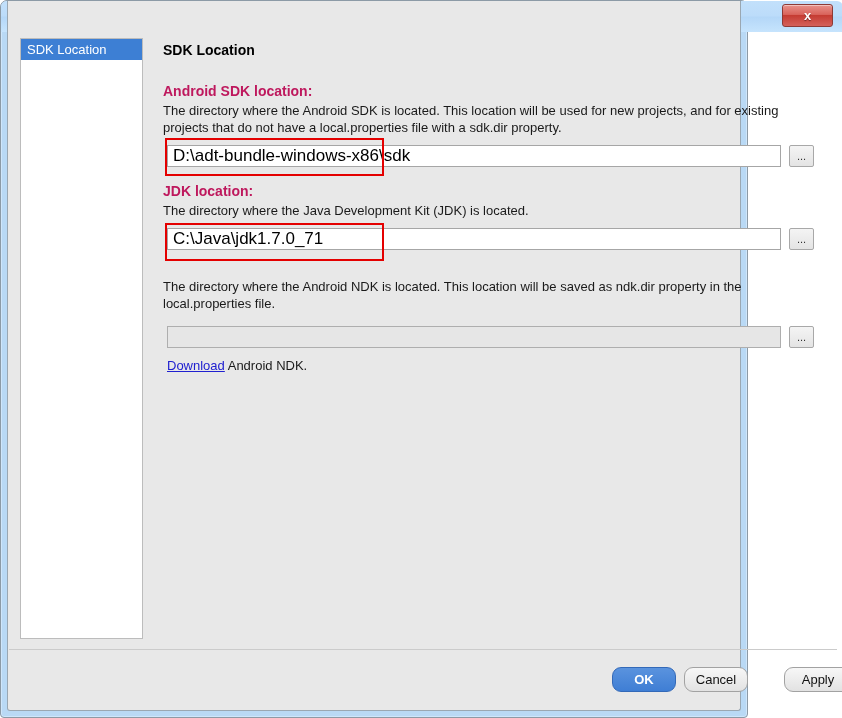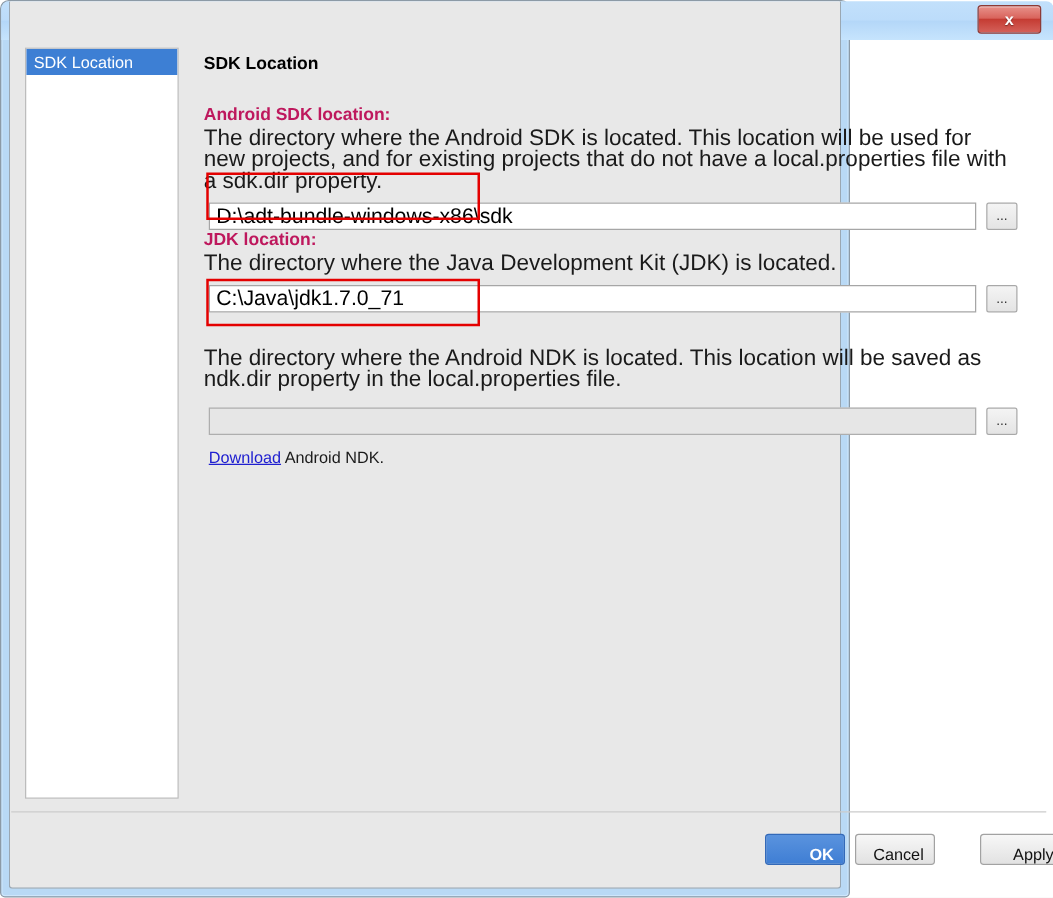--- a/index.html
+++ b/index.html
@@ -11,21 +11,21 @@
     width: 842px;
     height: 718px;
     font-family: "Liberation Sans", sans-serif;
     overflow: hidden;
   }
 
   
   #window {
     position: absolute;
     left: 0; top: 0;
-    width: 680px;
+    width: 748px;
     height: 718px;
     box-sizing: border-box;
     background: #b9d9f5;
     border: 1px solid #8c9aa6;
     border-radius: 7px 7px 4px 4px;
     padding: 0;
     box-shadow: inset 0 0 0 1px #cfe6fb;
   }
   #window-inner {
     position: absolute;
@@ -122,21 +122,21 @@
 
   .section { position: absolute; left: 13px; width: 660px; }
   .section-label {
     font-size: 14px;
     font-weight: bold;
     color: #be185d;
     margin: 0 0 3px 0;
     white-space: nowrap;
   }
   .section-desc {
-    font-size: 18px;
+    font-size: 13px;
     color: #1a1a1a;
     line-height: 17px;
     margin: 0;
     width: 648px;
   }
 
   .field-row {
     position: relative;
     margin-top: 9px;
     height: 22px;
@@ -210,28 +210,27 @@
     position: absolute;
     left: 0; top: 649px;
     width: 830px; height: 56px;
   }
   .dlg-button {
     position: absolute;
     top: 17px;
     height: 25px;
     box-sizing: border-box;
     border: 1px solid #a2a2a2;
-    border-radius: 3px;
+    border-radius: 9px;
     background: linear-gradient(to bottom, #f7f7f7 0%, #e2e2e2 100%);
     font-family: "Liberation Sans", sans-serif;
     font-size: 13px;
     color: #111111;
     cursor: pointer;
-    padding: 8px;
-    text-align: right;
+    padding: 1px;
   }
   .dlg-button.primary {
     background: linear-gradient(to bottom, #5a93de 0%, #3f7ed4 100%);
     border-color: #3369b8;
     color: #ffffff;
     font-weight: bold;
   }
   #ok-button { left: 604px; width: 64px; }
   #cancel-button { left: 676px; width: 64px; }
   #apply-button { left: 748px; width: 68px; margin-left: 28px; }

